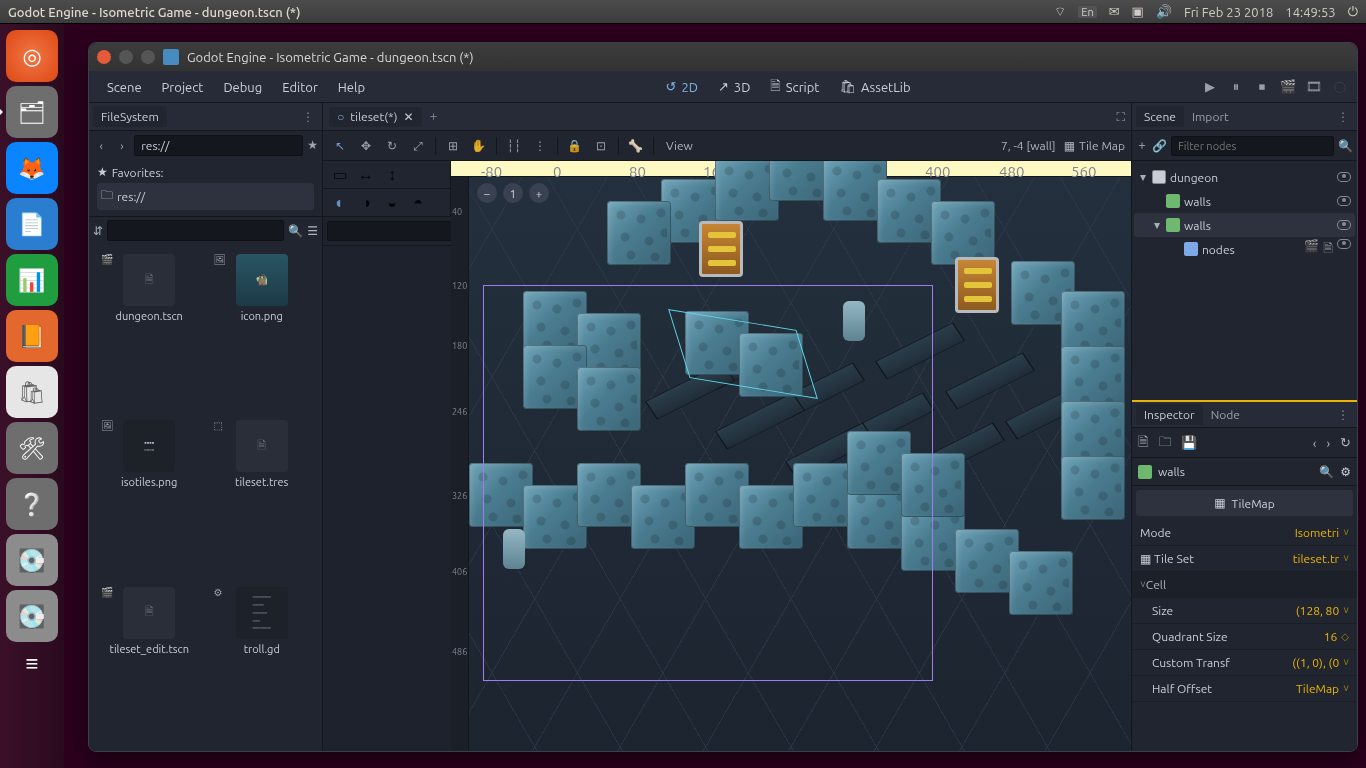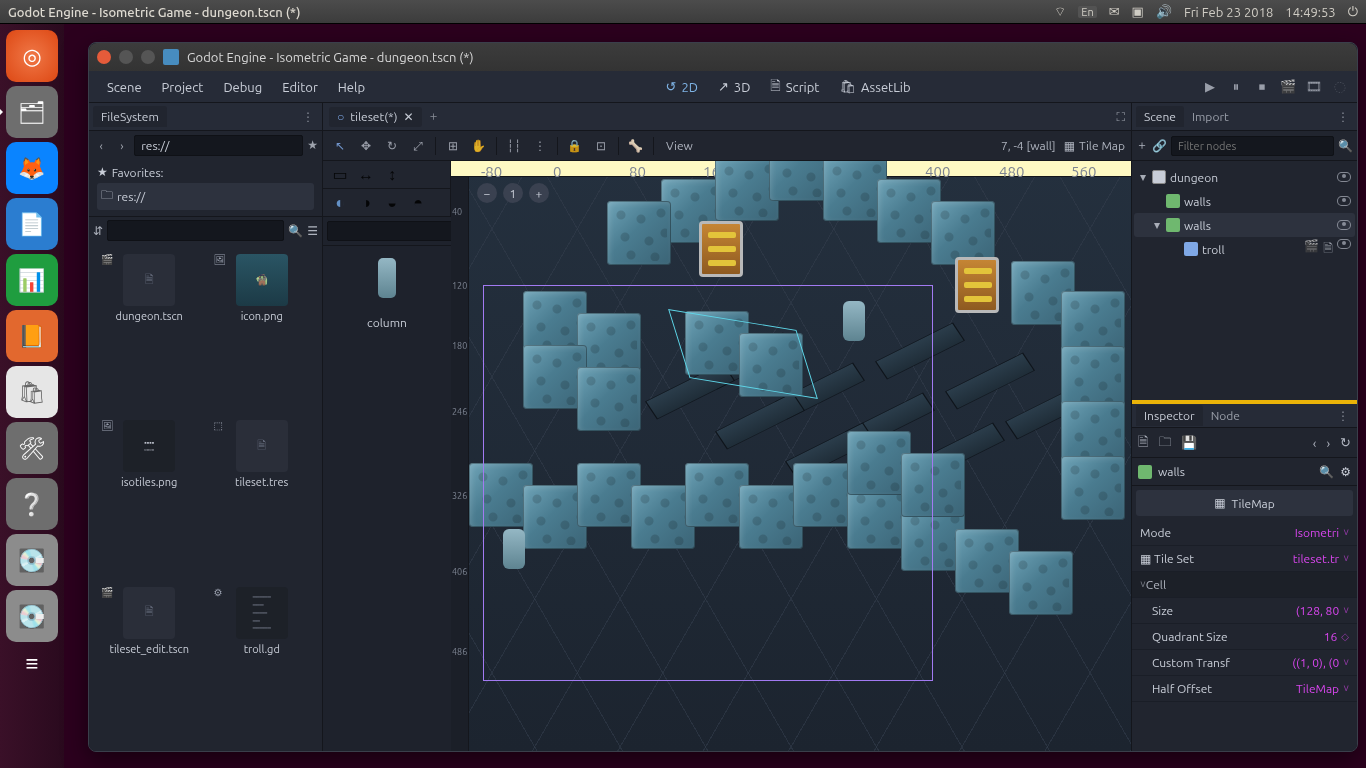--- a/index.html
+++ b/index.html
@@ -154,21 +154,21 @@
   .ic-sprite{background:#7fa8e6}
   
   .insp-tools{height:30px;display:flex;align-items:center;padding:0 6px;gap:10px;color:#aeb3be;border-bottom:1px solid #14161c;font-size:13px}
   .insp-tools .sp{flex:1}
   .insp-obj{height:28px;display:flex;align-items:center;padding:0 6px;gap:6px;font-size:12px;color:#c8cdd7;border-bottom:1px solid #14161c}
   .insp-obj .sp{flex:1}
   .insp-class{height:26px;background:#2d323e;margin:4px;border-radius:3px;display:flex;align-items:center;justify-content:center;font-size:12px;color:#c8cdd7;gap:6px}
   .insp-props{flex:1;overflow:auto;font-size:12px;color:#c8cdd7}
   .prow{display:flex;align-items:center;height:26px;padding:0 8px;border-bottom:1px solid #1a1e27}
   .prow .pl{flex:1}
-  .prow .pv{color:#d946ef;display:flex;align-items:center;gap:4px}
+  .prow .pv{color:#eab308;display:flex;align-items:center;gap:4px}
   .prow.section{background:#1c2028;color:#aeb3be}
   .prow .chev{opacity:.6;font-size:10px}
   
   .eye{display:inline-block;width:14px;height:10px;border:1px solid #aeb3be;border-radius:60% 60% 60% 60%/90% 90% 90% 90%;position:relative}
   .eye::after{content:'';position:absolute;left:4px;top:1px;width:4px;height:4px;background:#aeb3be;border-radius:50%}
 </style>
 </head>
 <body>
 
 <div class="ubuntu-bar">
@@ -357,26 +357,20 @@
             <div class="tool-i">◑</div>
             <div class="tool-i">◒</div>
             <div class="tool-i">◓</div>
           </div>
           <div class="tilepanel" style="flex:1;border:none">
             <div class="search">
               <input value="" style="">
               <span class="mag">🔍</span>
             </div>
             <div class="tile-list">
-              <div class="tile-item">
-                  <div class="sw">
-                    <div class="tile-thumb-col"></div>
-                  </div>
-                  <span>column</span>
-                </div>
             </div>
           </div>
         </div>
 
         <div class="viewport">
           <div class="gridbg"></div>
           <div class="ruler-h">
             <span style="left:30px">-80</span>
               <span style="left:102px">0</span>
               <span style="left:178px">80</span>
@@ -497,30 +491,30 @@
             <span class="tw">▾</span>
             <span class="nicon ic-tm"></span>
             <span>walls</span>
             <span class="vis">
               <span class="eye"></span>
             </span>
           </div>
         <div class="node" style="padding-left:36px">
             <span class="tw"></span>
             <span class="nicon ic-sprite"></span>
-            <span>troll</span>
+            <span>nodes</span>
             <span class="vis">
               <span>🎬</span>
               <span>🗎</span>
               <span class="eye"></span>
             </span>
           </div>
       </div>
 
-      <div class="panel-tabrow" style="border-top:4px solid #eab308">
+      <div class="panel-tabrow" style="border-top:2px solid #eab308">
         <div class="panel-tab active">Inspector</div>
         <div class="panel-tab" style="background:transparent;opacity:.7">Node</div>
         <div class="kebab">⋮</div>
       </div>
       <div class="insp-tools">
         <span>🗎</span>
         <span>🗀</span>
         <span>💾</span>
         <span class="sp"></span>
         <span>‹</span>

